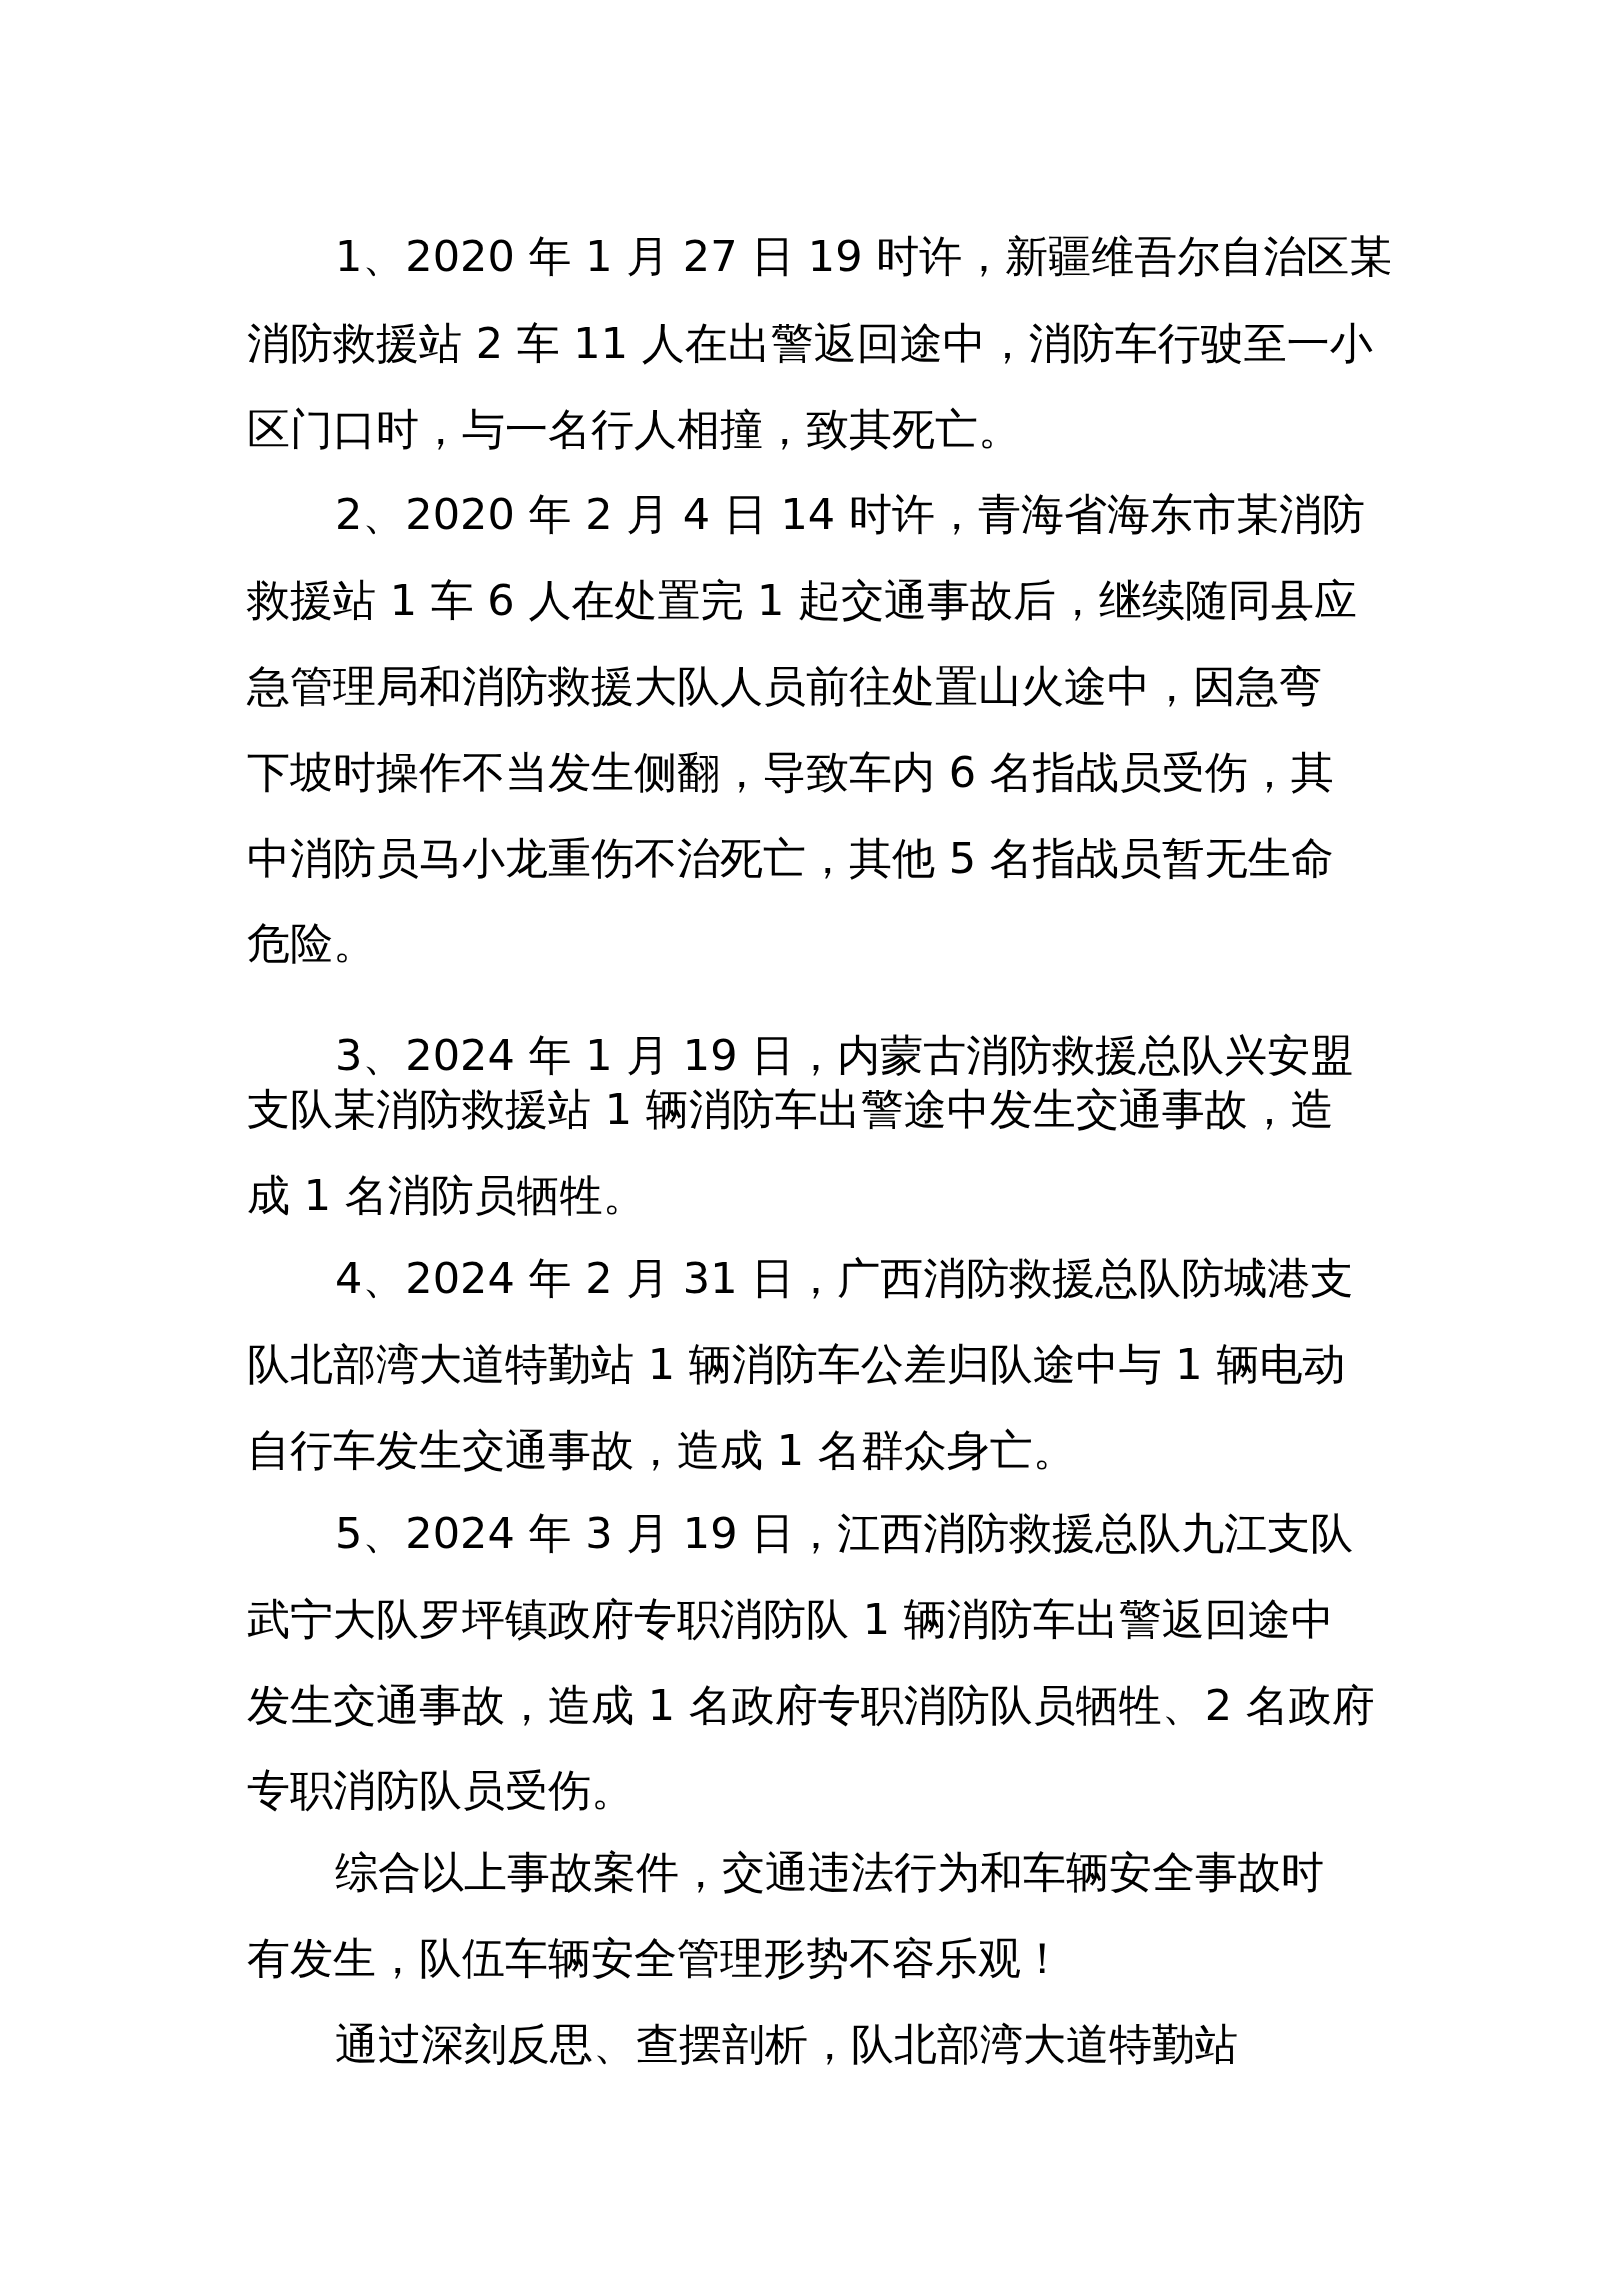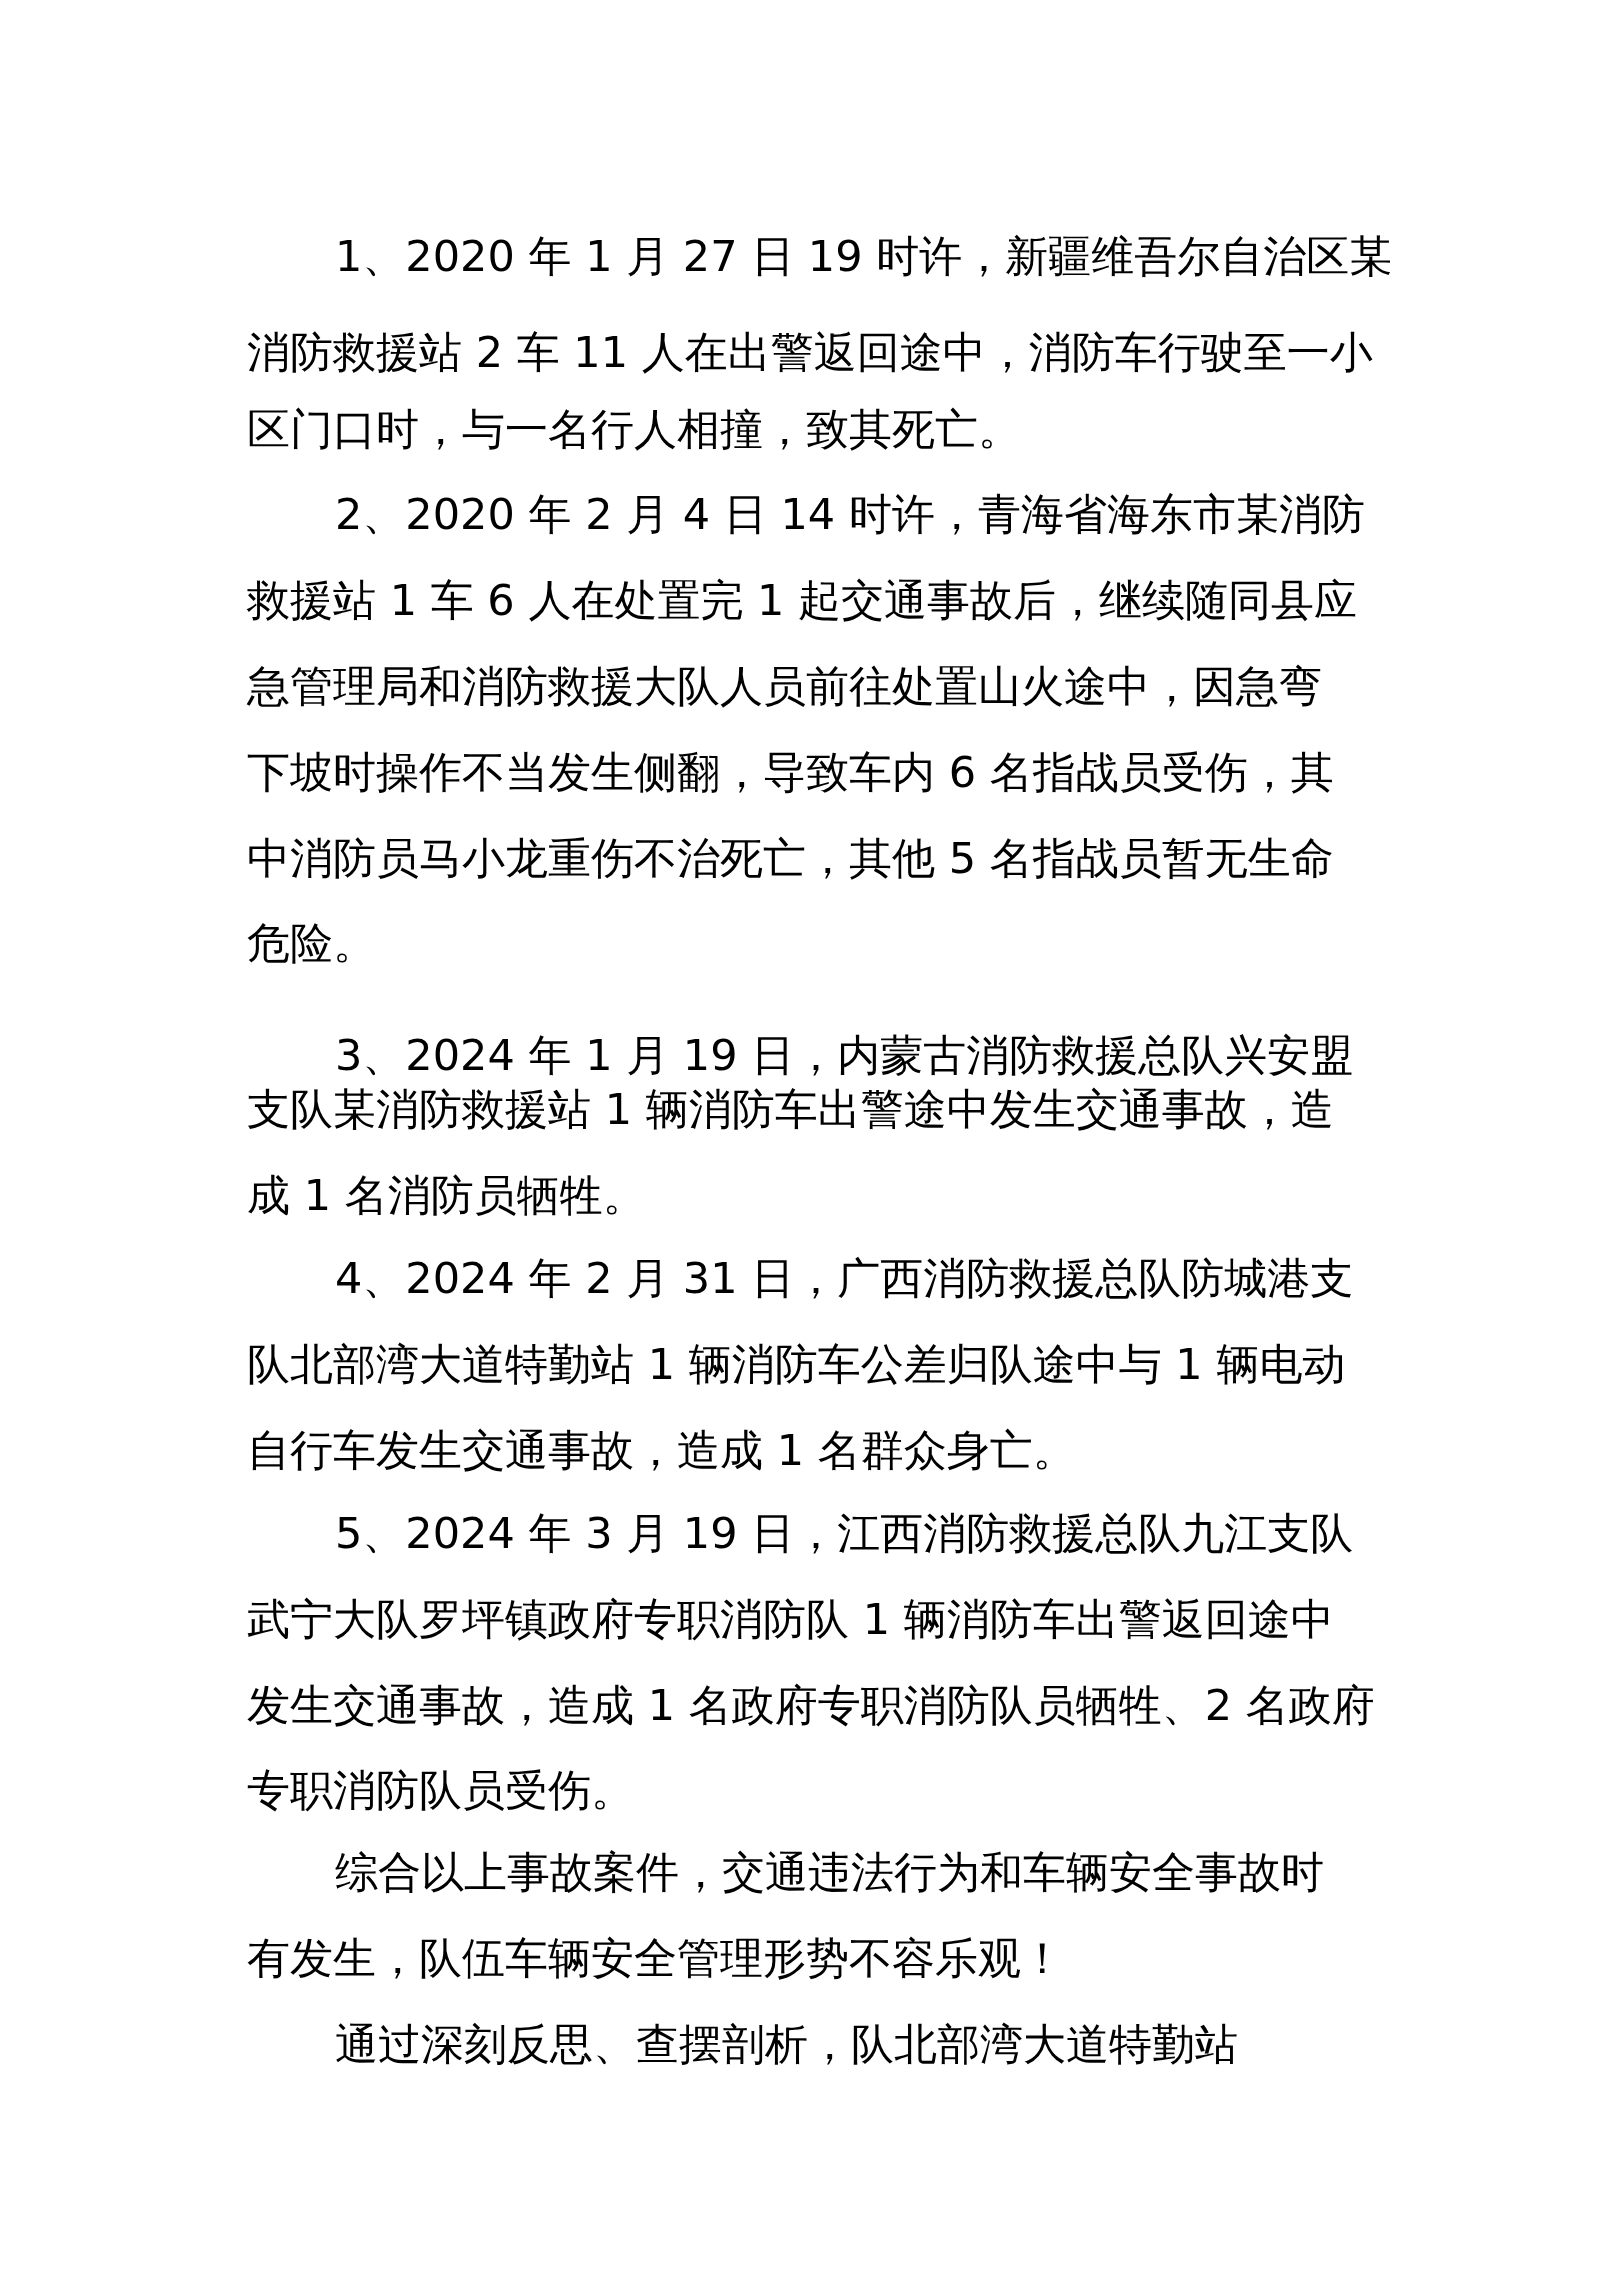--- a/index.html
+++ b/index.html
@@ -17,21 +17,21 @@
     letter-spacing: 0px;
   }
   .indent { left: 335px; }
 </style>
 </head>
 <body>
 
 <div class="page">
 
   <div class="line indent" style="top:227px;">1、2020 年 1 月 27 日 19 时许，新疆维吾尔自治区某</div>
-  <div class="line" style="top:314px;margin-top:9px;">消防救援站 2 车 11 人在出警返回途中，消防车行驶至一小</div>
+  <div class="line" style="top:314px;">消防救援站 2 车 11 人在出警返回途中，消防车行驶至一小</div>
   <div class="line" style="top:400px;">区门口时，与一名行人相撞，致其死亡。</div>
 
   <div class="line indent" style="top:485px;">2、2020 年 2 月 4 日 14 时许，青海省海东市某消防</div>
   <div class="line" style="top:571px;">救援站 1 车 6 人在处置完 1 起交通事故后，继续随同县应</div>
   <div class="line" style="top:657px;">急管理局和消防救援大队人员前往处置山火途中，因急弯</div>
   <div class="line" style="top:743px;text-align:center;">下坡时操作不当发生侧翻，导致车内 6 名指战员受伤，其</div>
   <div class="line" style="top:829px;">中消防员马小龙重伤不治死亡，其他 5 名指战员暂无生命</div>
   <div class="line" style="top:914px;">危险。</div>
 
   <div class="line indent" style="top:1026px;">3、2024 年 1 月 19 日，内蒙古消防救援总队兴安盟</div>

